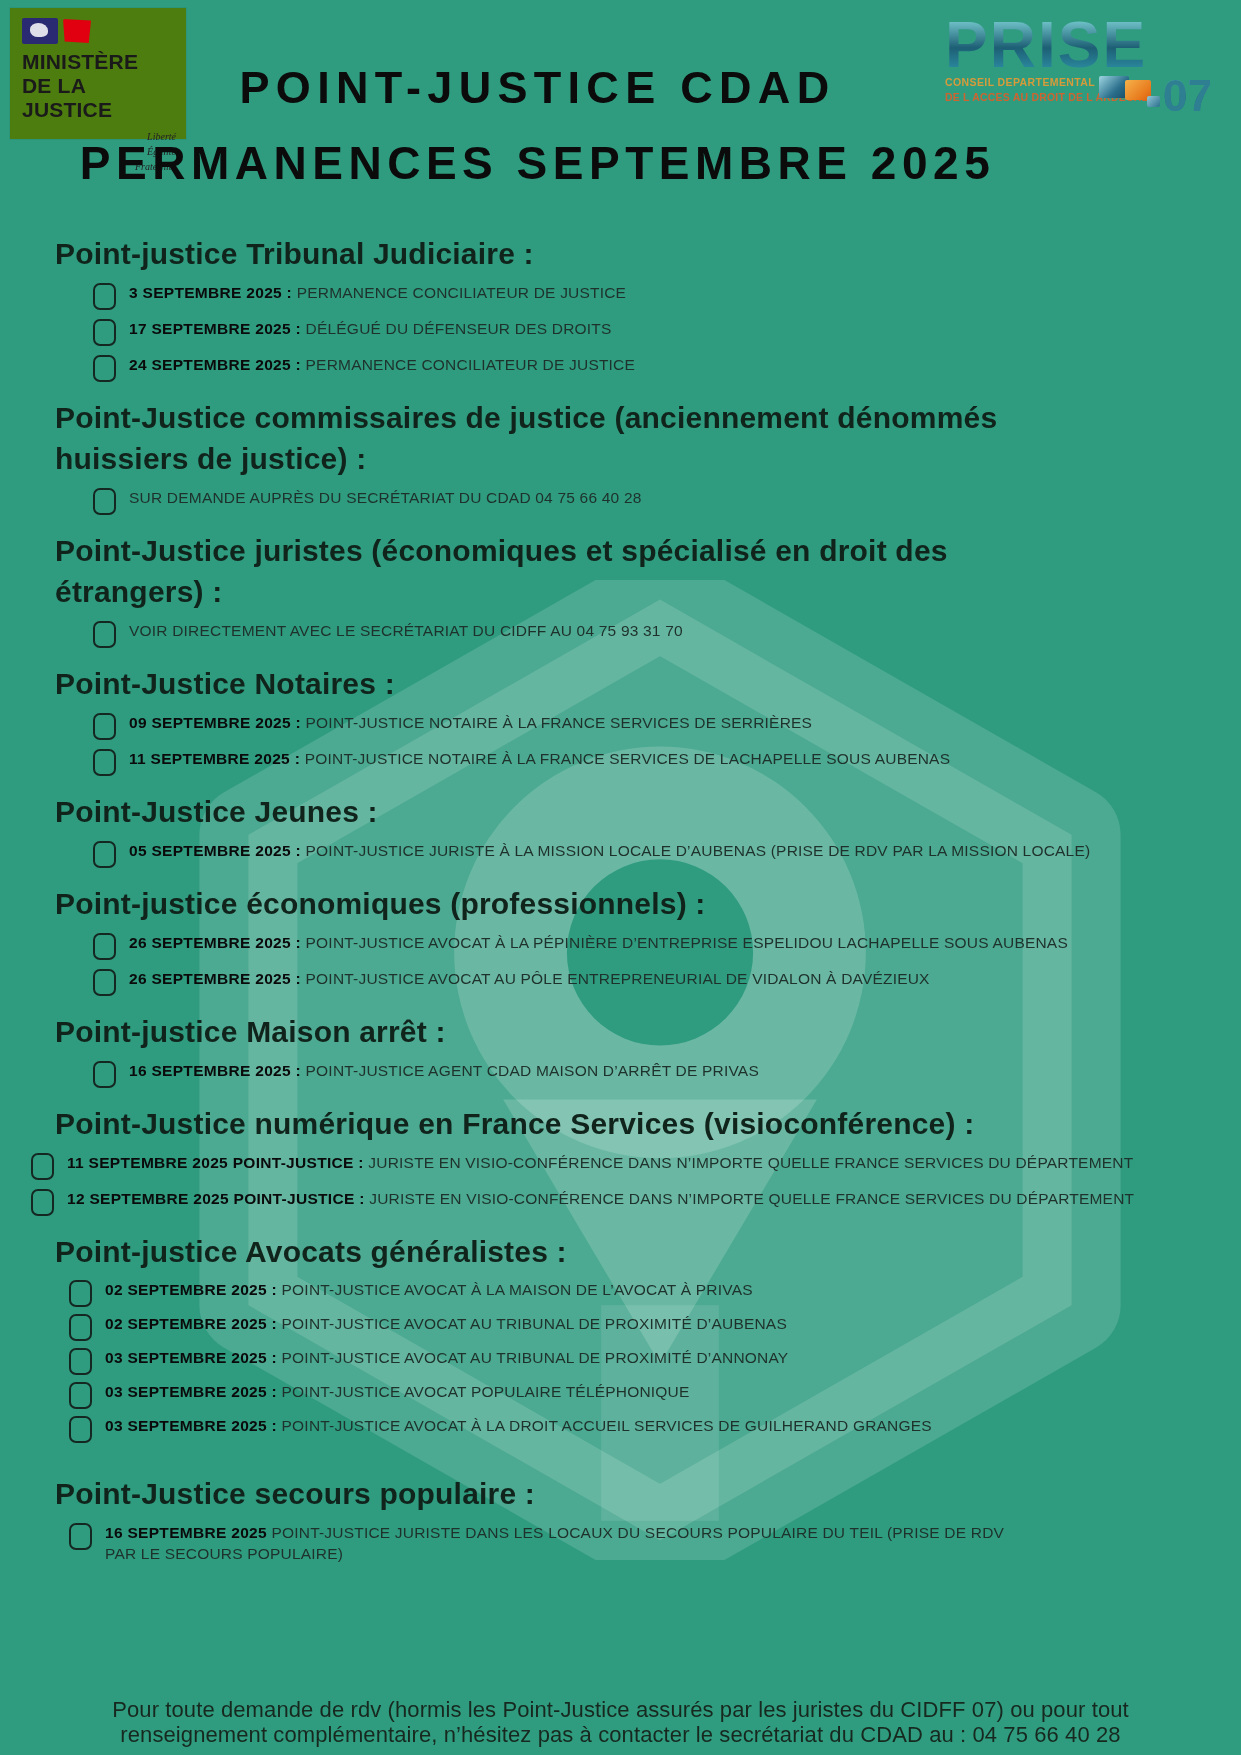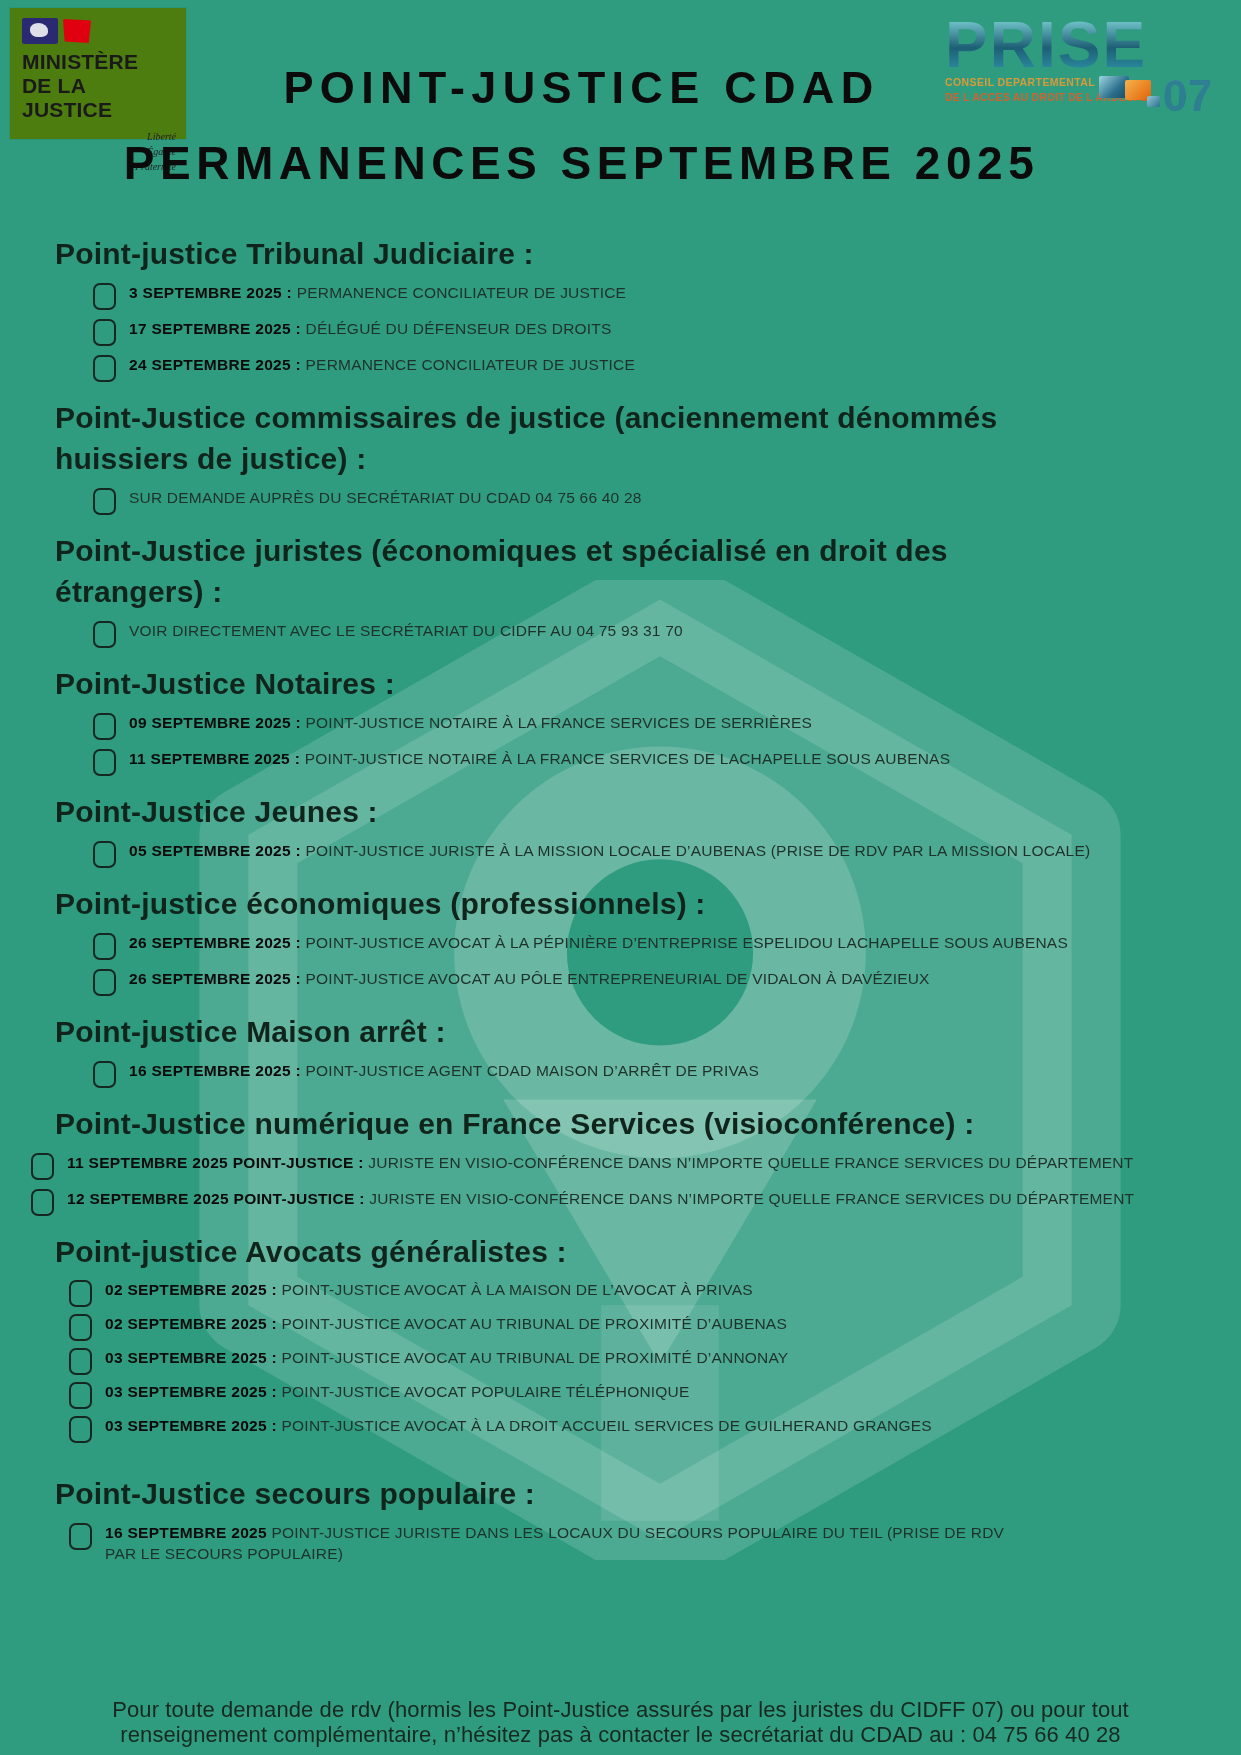--- a/index.html
+++ b/index.html
@@ -26,21 +26,21 @@
   .flag-row{display:flex;gap:5px;margin-bottom:6px;}
   .flag-blue{width:36px;height:26px;background:#2a2a72;position:relative;border-radius:2px;}
   .flag-blue::after{content:"";position:absolute;left:8px;top:5px;width:18px;height:14px;
     border-radius:50% 60% 40% 50%;background:rgba(255,255,255,0.85);}
   .flag-red{width:28px;height:24px;background:#e1000f;border-radius:2px;margin-top:1px;
     clip-path:polygon(0 0,100% 6%,92% 100%,6% 94%);}
   .ministry-name{font-weight:700;font-size:21px;line-height:24px;color:#1a1a1a;letter-spacing:0.2px;}
   .motto{font-family:"Liberation Serif", serif;font-style:italic;font-size:10px;line-height:15px;color:#222;margin-top:7px;text-align:right;}
   .page-title{
     position:absolute;left:0;top:62px;width:1075px;text-align:center;
-    font-weight:800;color:#0b0b0b;padding-left:44px;
+    font-weight:800;color:#0b0b0b;
   }
   .page-title .line1{font-size:45px;letter-spacing:0.14em;}
   .page-title .line2{font-size:46px;letter-spacing:0.12em;margin-top:22px;}
   
   .cdad-logo{position:absolute;right:28px;top:16px;width:268px;z-index:3;}
   .cdad-acronym{
     font-weight:800;font-size:64px;line-height:58px;letter-spacing:2px;text-align:left;
     color:#2f7f93;font-stretch:expanded;
   }
   @supports (-webkit-background-clip: text){

